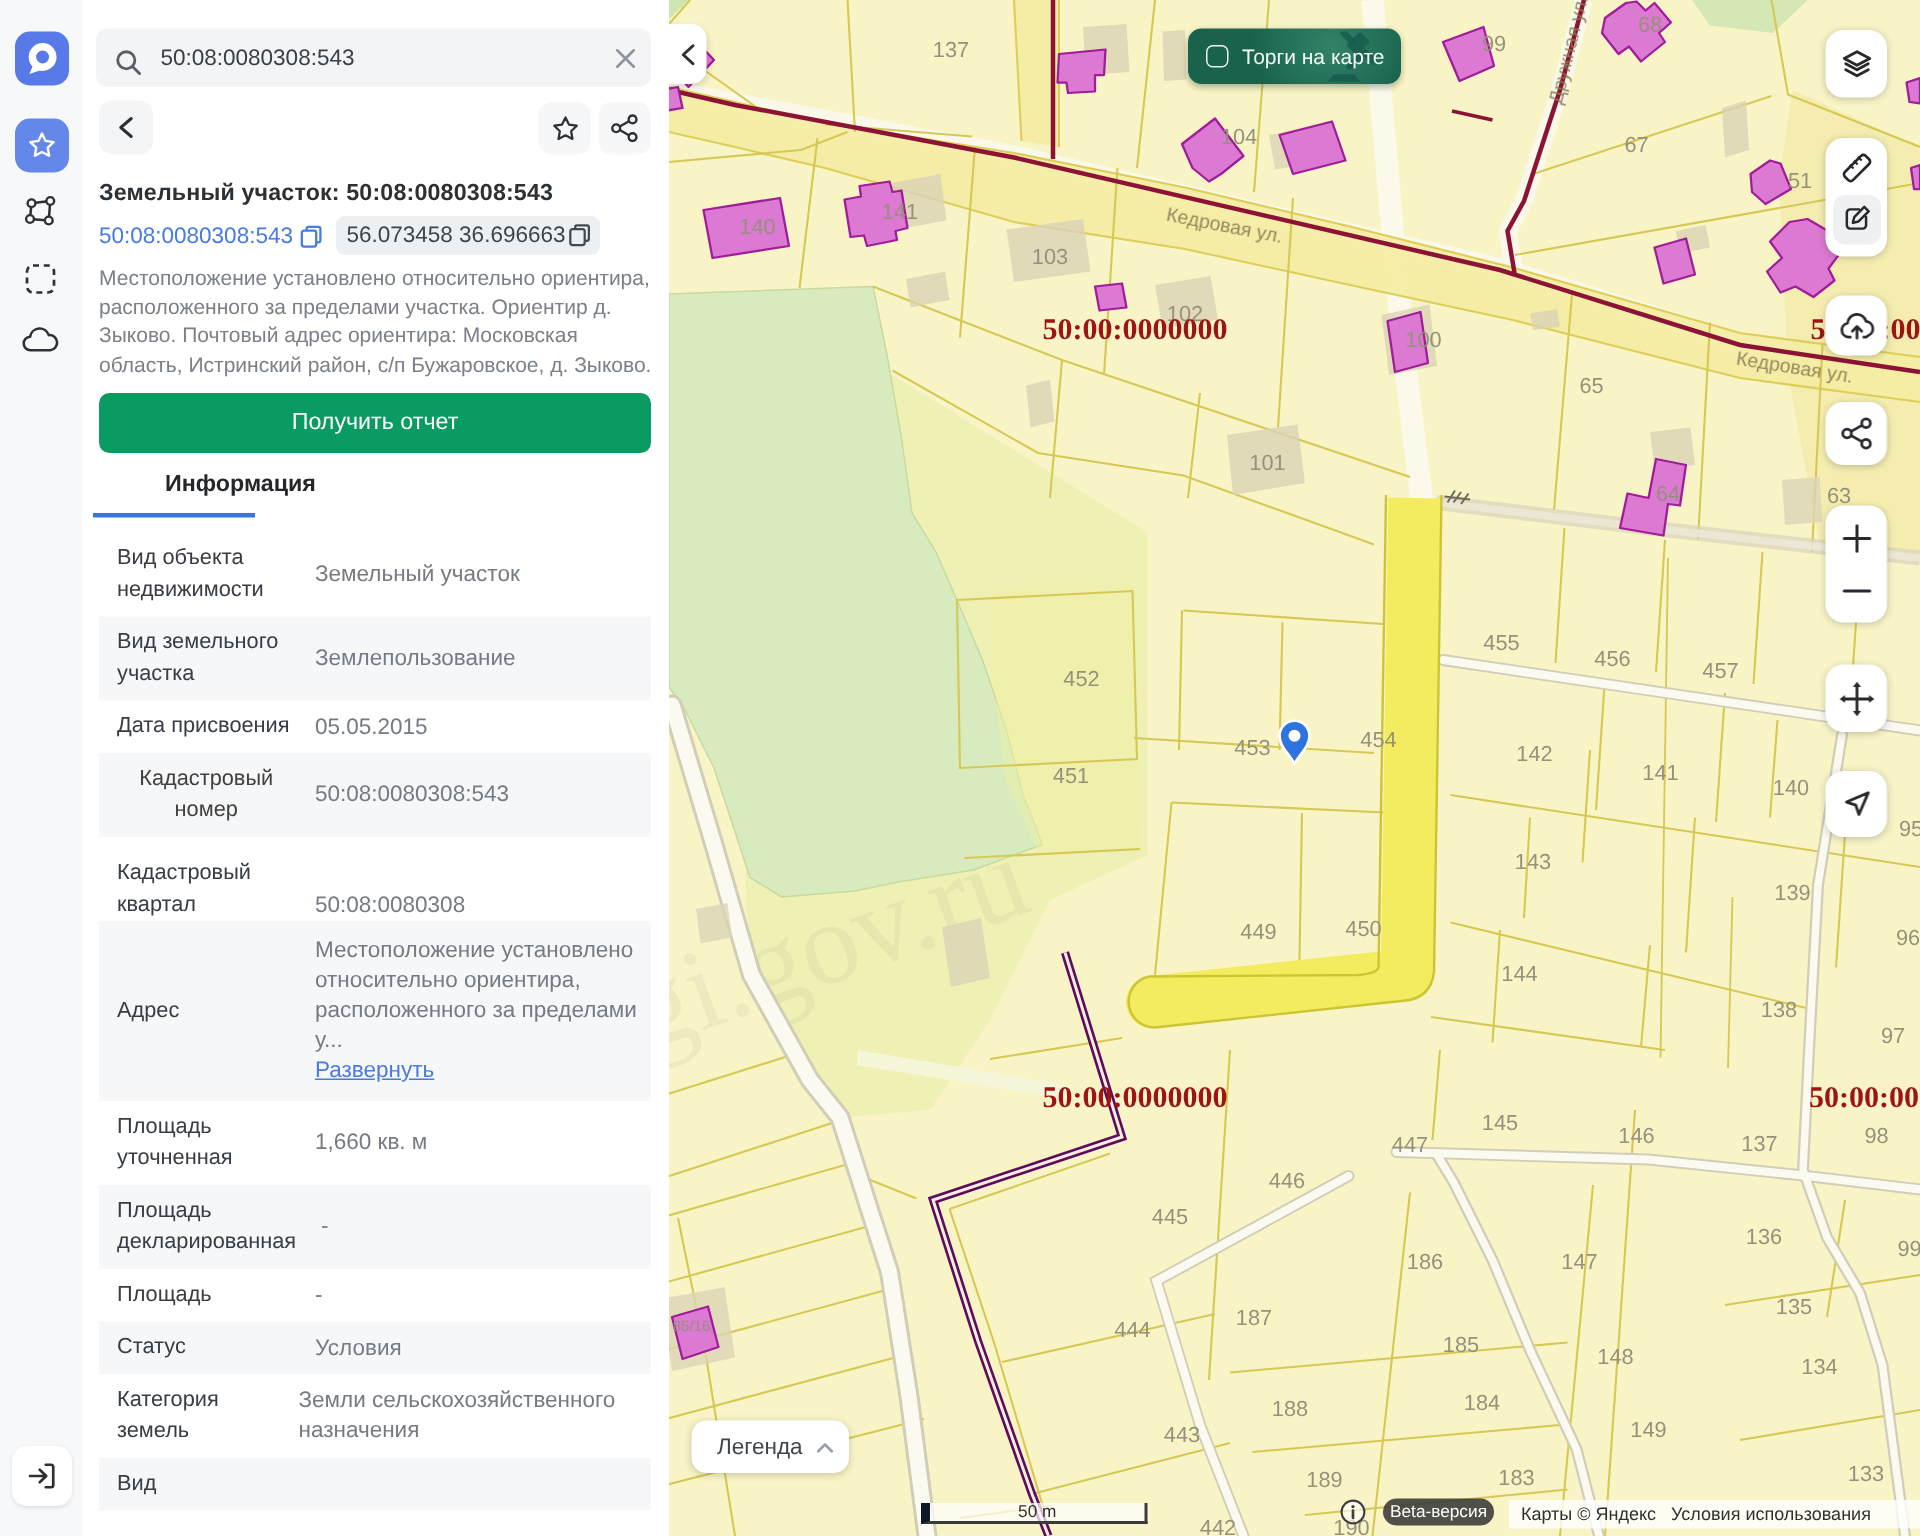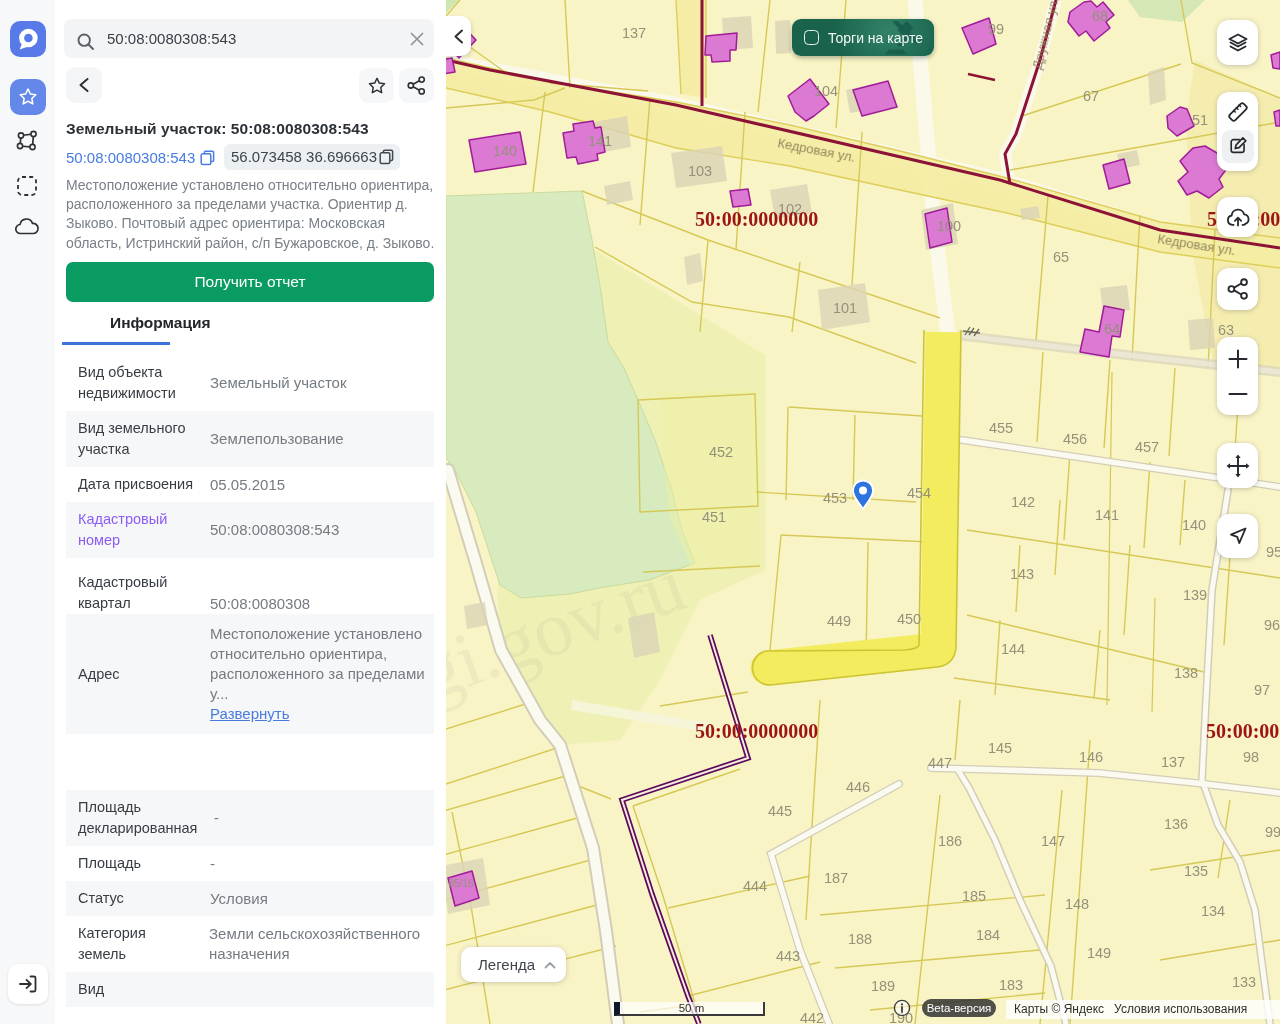--- a/index.html
+++ b/index.html
@@ -379,46 +379,50 @@
 </div>
 <div class="abs" style="left:11px;top:411px;width:368px;height:56px;background:#f6f7f8;display:flex;align-items:center;">
 <div style="width:119px;margin-left:12px;font-size:14.5px;line-height:21px;color:#373d44;font-weight:500;flex:none;">Вид земельного участка</div>
 <div style="margin-left:13px;width:220px;font-size:15px;line-height:20px;color:#757b82;">Землепользование</div>
 </div>
 <div class="abs" style="left:11px;top:467px;width:368px;height:35px;display:flex;align-items:center;">
 <div style="width:119px;margin-left:12px;font-size:14.5px;line-height:21px;color:#373d44;font-weight:500;flex:none;">Дата присвоения</div>
 <div style="margin-left:13px;width:220px;font-size:15px;line-height:20px;color:#757b82;">05.05.2015</div>
 </div>
 <div class="abs" style="left:11px;top:502px;width:368px;height:56px;background:#f6f7f8;display:flex;align-items:center;">
-<div style="width:119px;margin-left:12px;font-size:14.5px;line-height:21px;color:#8b5cf6;font-weight:500;flex:none;">Кадастровый номер</div>
+<div style="width:119px;margin-left:12px;font-size:14.5px;line-height:21px;color:#404040;font-weight:500;flex:none;text-align:center;">Кадастровый номер</div>
 <div style="margin-left:13px;width:220px;font-size:15px;line-height:20px;color:#757b82;">50:08:0080308:543</div>
 </div>
 <div class="abs" style="left:11px;top:558px;width:368px;height:56px;display:flex;align-items:flex-end;">
 <div style="width:119px;margin-left:12px;font-size:14.5px;line-height:21px;color:#373d44;font-weight:500;flex:none;">Кадастровый квартал</div>
 <div style="margin-left:13px;width:220px;font-size:15px;line-height:20px;color:#757b82;">50:08:0080308</div>
 </div>
 <div class="abs" style="left:11px;top:614px;width:368px;height:120px;background:#f6f7f8;display:flex;align-items:center;">
 <div style="width:119px;margin-left:12px;font-size:14.5px;line-height:21px;color:#373d44;font-weight:500;flex:none;">Адрес</div>
 <div style="margin-left:13px;width:220px;font-size:15px;line-height:20px;color:#757b82;">Местоположение установлено относительно ориентира, расположенного за пределами у...<br><a style="color:#477be2;text-decoration:underline;">Развернуть</a></div>
 </div>
+<div class="abs" style="left:11px;top:734px;width:368px;height:56px;display:flex;align-items:center;">
+<div style="width:119px;margin-left:12px;font-size:14.5px;line-height:21px;color:#373d44;font-weight:500;flex:none;">Площадь уточненная</div>
+<div style="margin-left:13px;width:220px;font-size:15px;line-height:20px;color:#757b82;">1,660 кв. м</div>
+</div>
 <div class="abs" style="left:11px;top:790px;width:368px;height:56px;background:#f6f7f8;display:flex;align-items:center;justify-content:space-between;">
 <div style="width:119px;margin-left:12px;font-size:14.5px;line-height:21px;color:#373d44;font-weight:500;flex:none;">Площадь декларированная</div>
 <div style="margin-left:13px;width:220px;font-size:15px;line-height:20px;color:#757b82;">-</div>
 </div>
 <div class="abs" style="left:11px;top:846px;width:368px;height:35px;display:flex;align-items:center;">
 <div style="width:119px;margin-left:12px;font-size:14.5px;line-height:21px;color:#373d44;font-weight:500;flex:none;">Площадь</div>
 <div style="margin-left:13px;width:220px;font-size:15px;line-height:20px;color:#757b82;">-</div>
 </div>
 <div class="abs" style="left:11px;top:881px;width:368px;height:35px;background:#f6f7f8;display:flex;align-items:center;">
 <div style="width:119px;margin-left:12px;font-size:14.5px;line-height:21px;color:#373d44;font-weight:500;flex:none;">Статус</div>
 <div style="margin-left:13px;width:220px;font-size:15px;line-height:20px;color:#757b82;">Условия</div>
 </div>
 <div class="abs" style="left:11px;top:916px;width:368px;height:56px;display:flex;align-items:center;">
 <div style="width:119px;margin-left:12px;font-size:14.5px;line-height:21px;color:#373d44;font-weight:500;flex:none;">Категория земель</div>
-<div style="margin-left:12px;width:220px;font-size:15px;line-height:20px;color:#757b82;">Земли сельскохозяйственного назначения</div>
+<div style="margin-left:2px;width:220px;font-size:15px;line-height:20px;color:#757b82;">Земли сельскохозяйственного назначения</div>
 </div>
 <div class="abs" style="left:11px;top:972px;width:368px;height:35px;background:#f6f7f8;display:flex;align-items:center;">
 <div style="width:119px;margin-left:12px;font-size:14.5px;line-height:21px;color:#373d44;font-weight:500;flex:none;">Вид</div>
 <div style="margin-left:13px;width:220px;font-size:15px;line-height:20px;color:#757b82;"></div>
 </div>
 </div>
 
 <div class="abs" style="left:445px;top:16px;width:26px;height:40px;background:#fff;border-radius:0 10px 10px 0;box-shadow:1px 2px 4px rgba(60,60,60,.18);z-index:15;display:flex;align-items:center;justify-content:center;">
  <svg width="11" height="15" viewBox="0 0 11 15">
       <path d="M9,1.5 L2.5,7.5 L9,13.5" fill="none" stroke="#2c3136" stroke-width="2" stroke-linecap="round" stroke-linejoin="round"></path>

